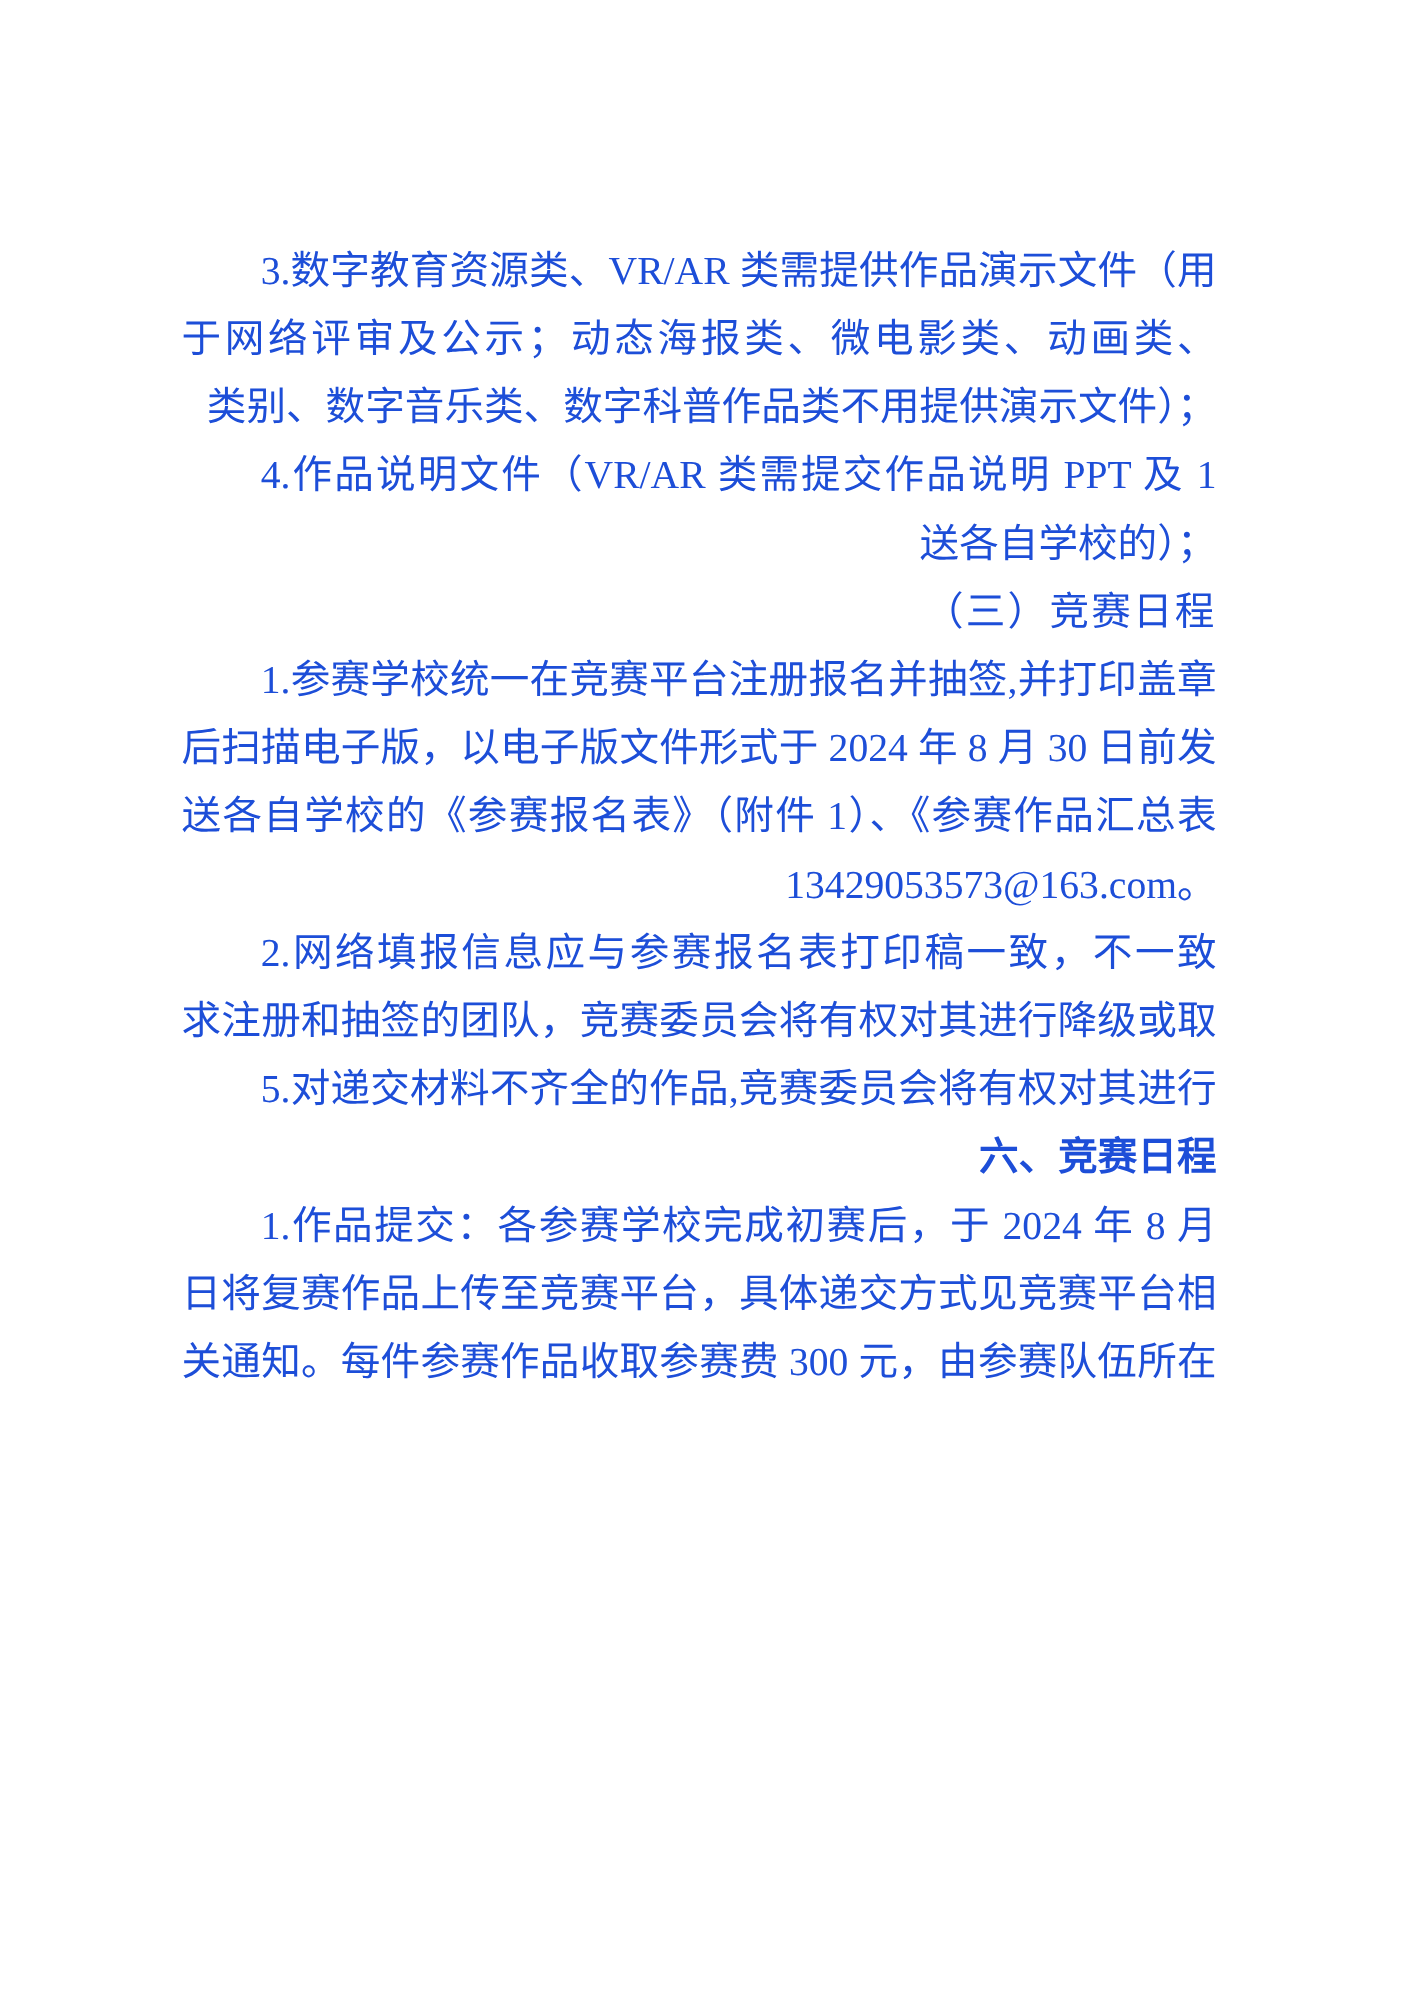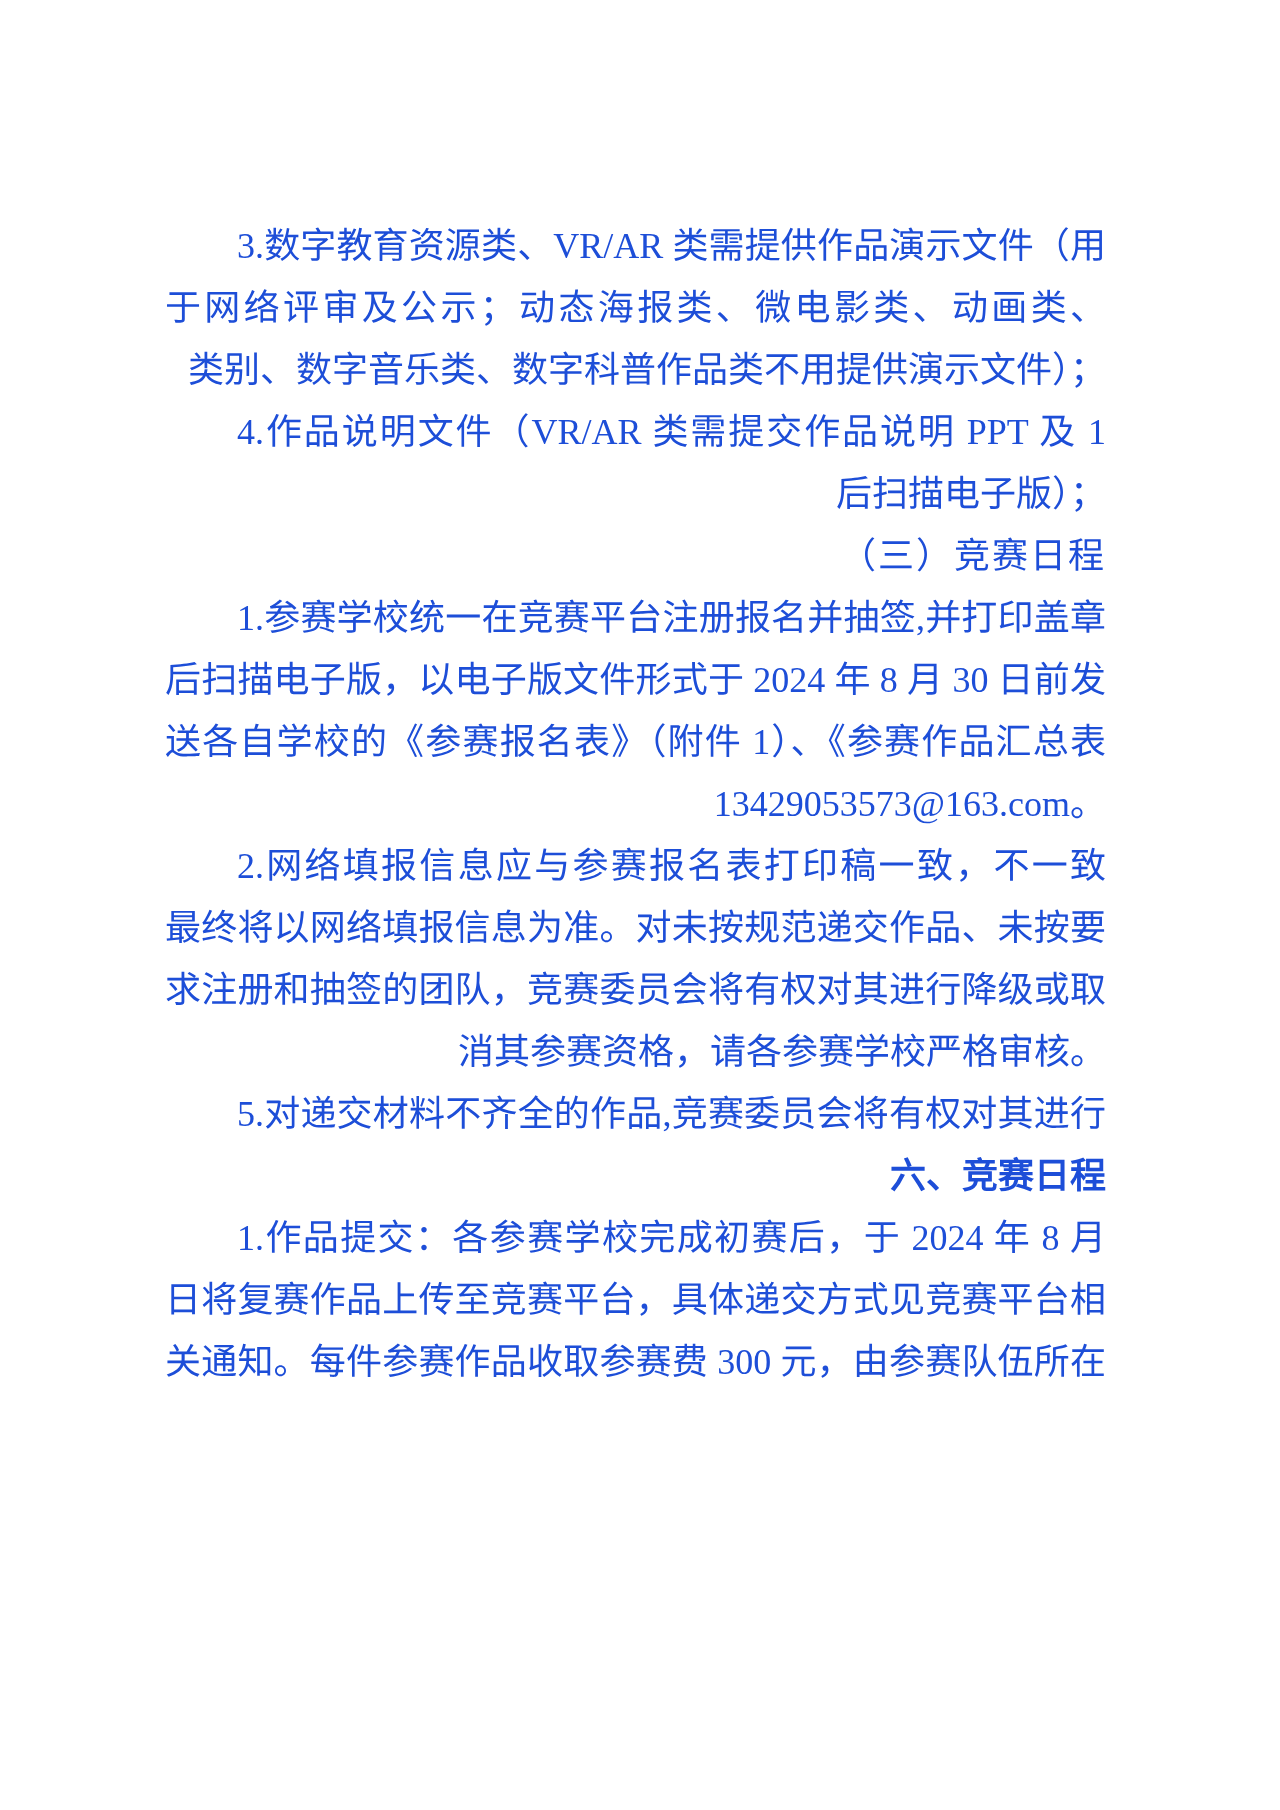--- a/index.html
+++ b/index.html
@@ -56,40 +56,38 @@
   <div class="content">
 
     <div class="para">
       <div class="ln j fi">3.数字教育资源类、VR/AR 类需提供作品演示文件（用</div>
       <div class="ln j">于网络评审及公示；动态海报类、微电影类、动画类、VR/AR</div>
       <div class="ln">类别、数字音乐类、数字科普作品类不用提供演示文件）；</div>
     </div>
 
     <div class="para">
       <div class="ln j fi">4.作品说明文件（VR/AR 类需提交作品说明 PPT 及 1 分</div>
-      <div class="ln">后扫描电子版）；</div>
+      <div class="ln">送各自学校的）；</div>
     </div>
 
 
     <div class="para">
       <div class="ln fi kai">（三）竞赛日程</div>
     </div>
 
     <div class="para">
       <div class="ln j fi">1.参赛学校统一在竞赛平台注册报名并抽签,并打印盖章</div>
       <div class="ln j">后扫描电子版，以电子版文件形式于 2024 年 8 月 30 日前发</div>
       <div class="ln j">送各自学校的《参赛报名表》（附件 1）、《参赛作品汇总表</div>
       <div class="ln">13429053573@163.com。</div>
     </div>
 
     <div class="para">
       <div class="ln j fi">2.网络填报信息应与参赛报名表打印稿一致，不一致时，</div>
-      <div class="ln j">最终将以网络填报信息为准。对未按规范递交作品、未按要</div>
       <div class="ln j">求注册和抽签的团队，竞赛委员会将有权对其进行降级或取</div>
-      <div class="ln">消其参赛资格，请各参赛学校严格审核。</div>
     </div>
 
     <div class="para">
       <div class="ln j fi">5.对递交材料不齐全的作品,竞赛委员会将有权对其进行</div>
     </div>
 
     <div class="para">
       <div class="ln fi hei">六、竞赛日程</div>
     </div>
 

